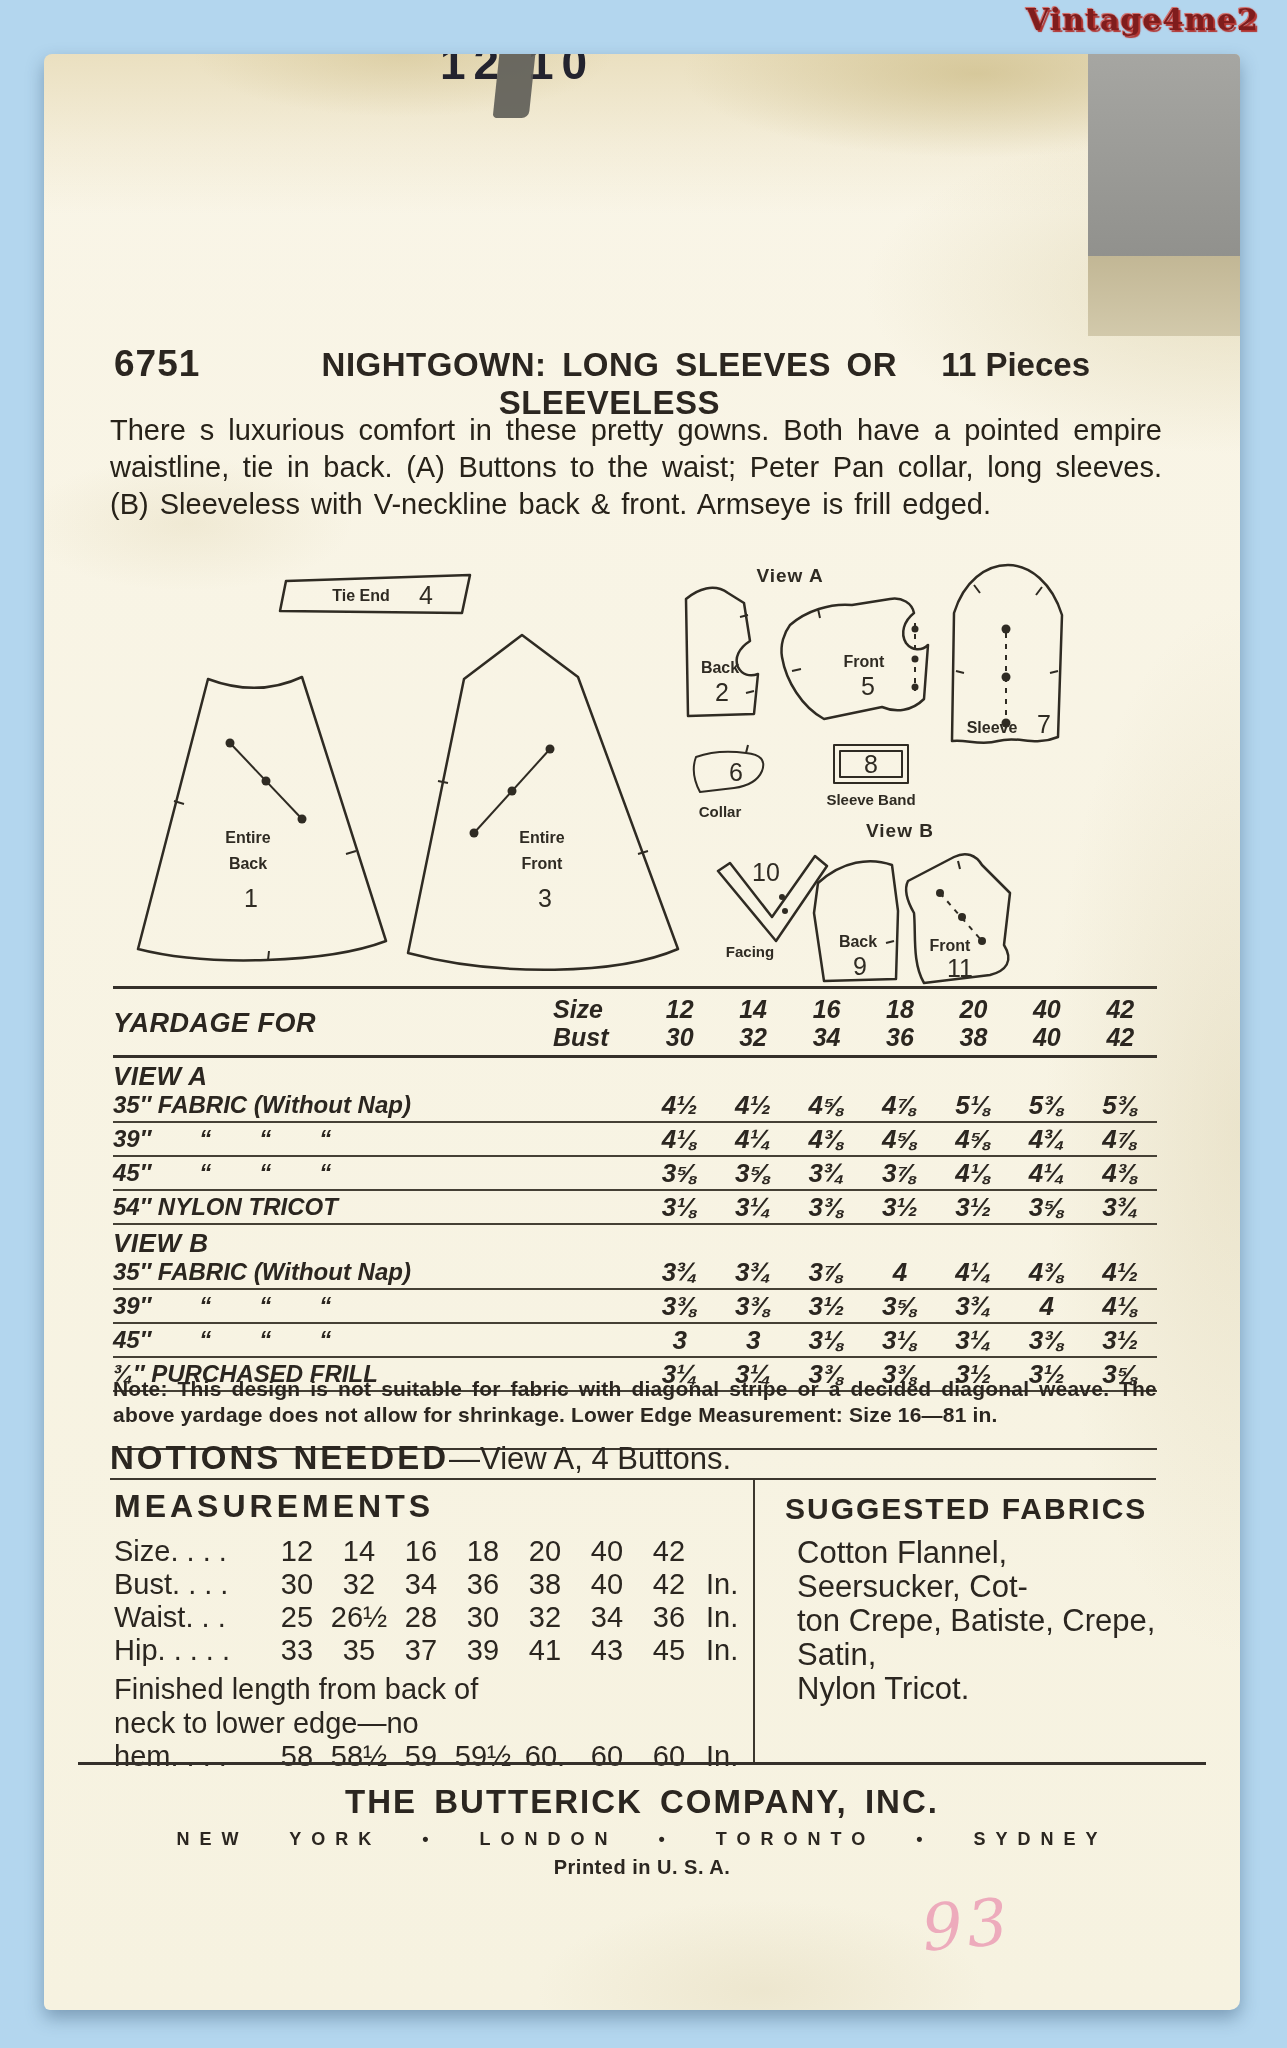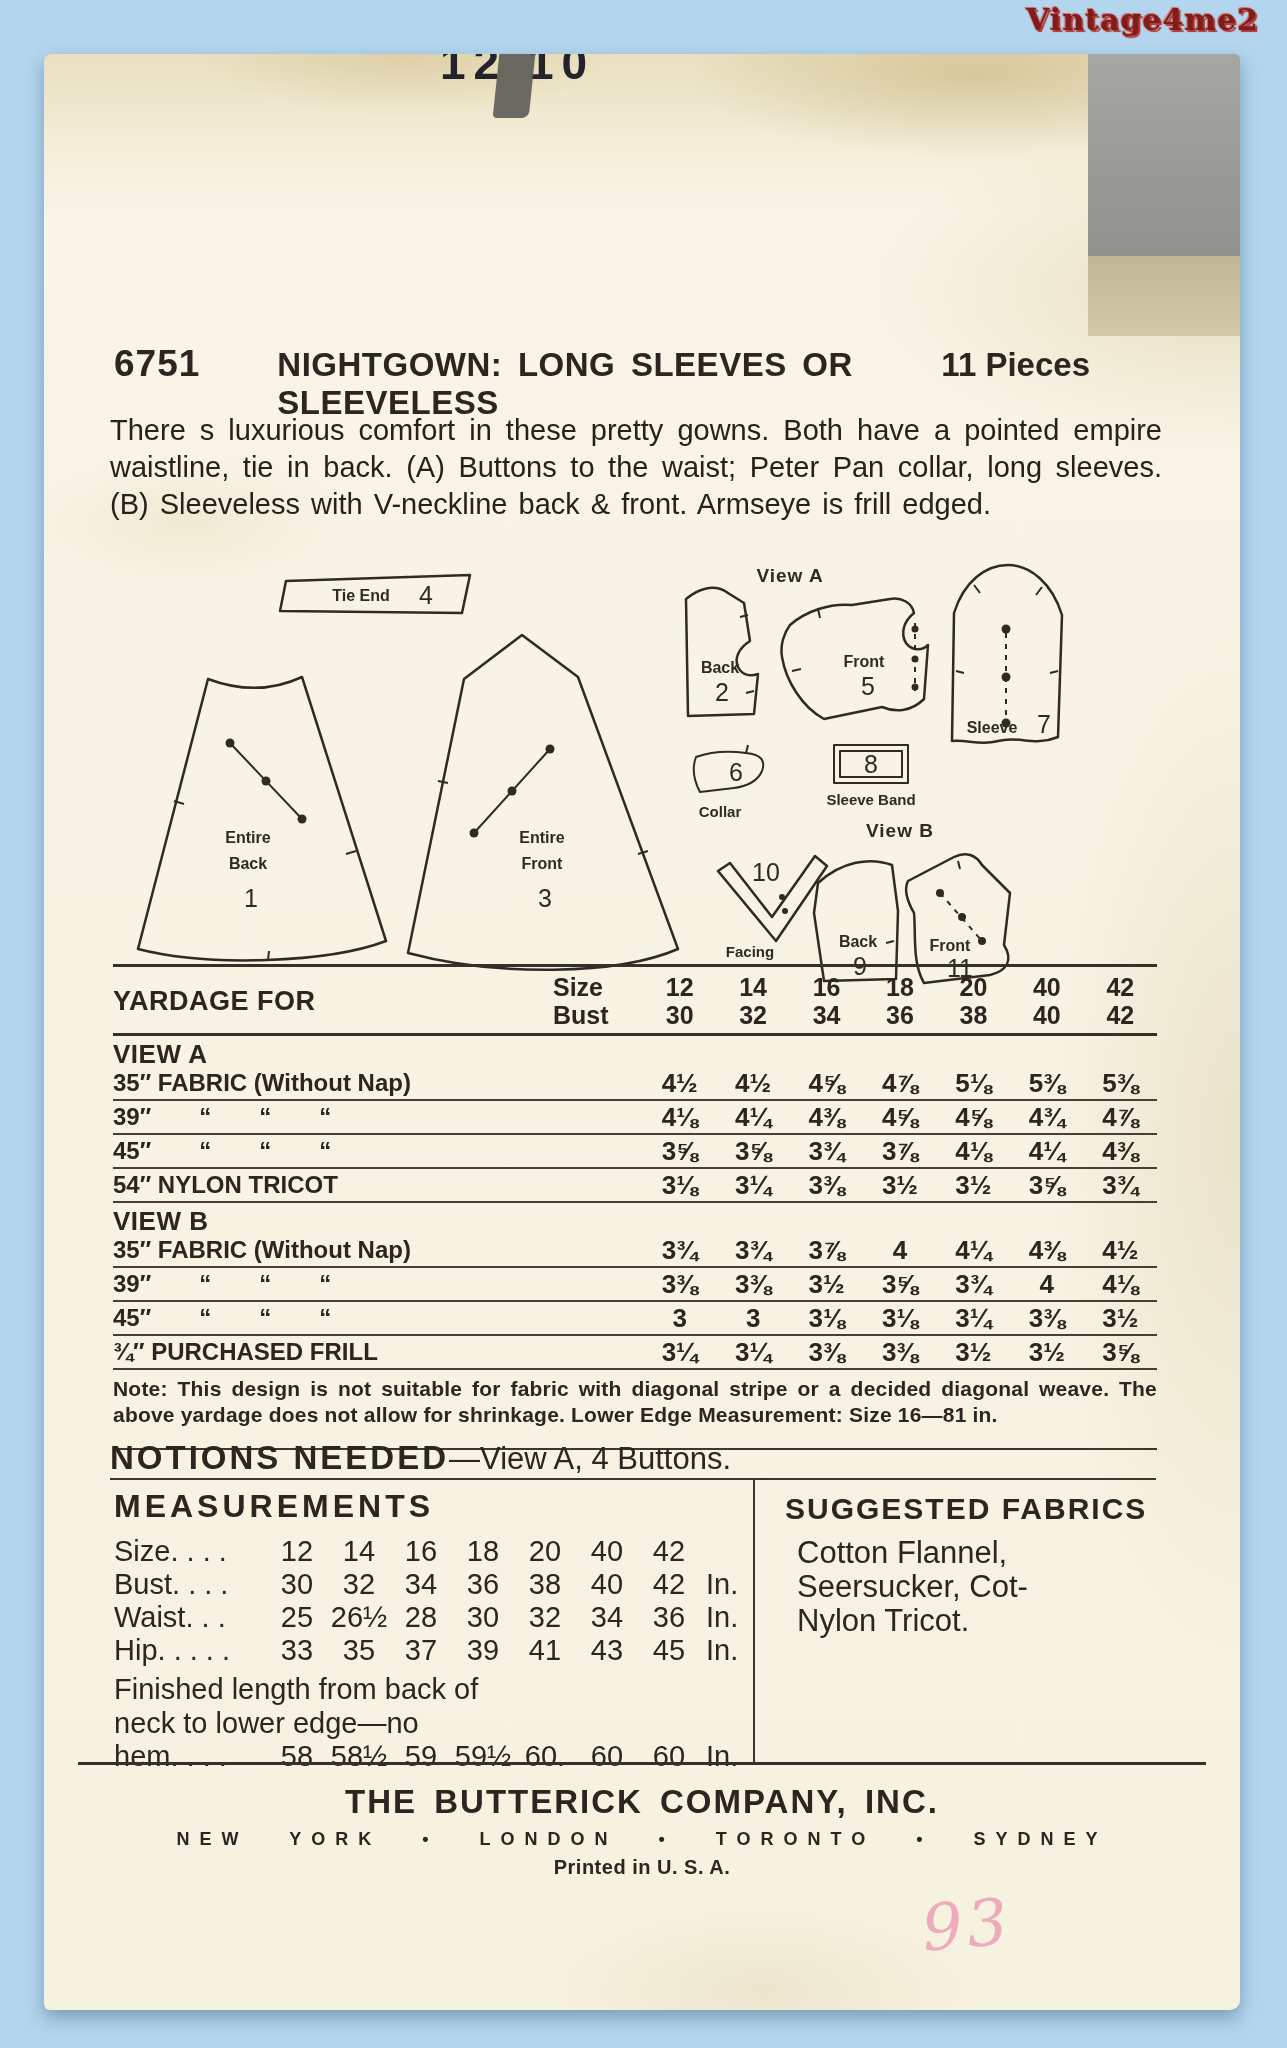--- a/index.html
+++ b/index.html
@@ -33,38 +33,38 @@
   .tan-strip{position:absolute;left:1044px;top:202px;width:152px;height:80px;
     background:linear-gradient(180deg,#c2b795,#d2c9ab);}
   .top-partial{position:absolute;left:396px;top:0;width:160px;height:34px;overflow:hidden;}
   .top-partial span{display:block;margin-top:-18px;font-weight:bold;font-size:46px;
     letter-spacing:8px;color:#23232e;}
   .dark-blob{position:absolute;left:452px;top:0;width:36px;height:64px;background:#5f5e58;
     transform:skewX(-6deg);border-radius:0 0 7px 4px;opacity:.92;}
 
   .header{position:absolute;top:289px;left:70px;right:150px;display:flex;align-items:baseline;}
   .h-num{font-size:37px;font-weight:bold;letter-spacing:1px;}
-  .h-title{font-size:33px;font-weight:bold;letter-spacing:.5px;word-spacing:6px;flex:1;margin-left:77px;}
+  .h-title{font-size:33px;font-weight:bold;letter-spacing:.5px;word-spacing:6px;flex:1;margin-left:77px;text-align:center;}
   .h-pieces{font-size:33px;font-weight:bold;}
 
   .desc{position:absolute;top:358px;left:66px;width:1052px;
     font-size:29px;line-height:37px;text-align:justify;word-spacing:3px;color:#272219;}
 
   svg.diagram{position:absolute;top:497px;left:74px;}
   .pc{fill:none;stroke:#2f2b23;stroke-width:2.5;stroke-linejoin:round;}
   .pc-thin{fill:none;stroke:#2f2b23;stroke-width:2;stroke-linejoin:round;}
   .plabel{font-family:"Liberation Sans",sans-serif;font-size:16px;font-weight:600;fill:#2f2b23;text-anchor:middle;}
   .psmall{font-family:"Liberation Sans",sans-serif;font-size:15px;font-weight:600;fill:#2f2b23;text-anchor:middle;}
   .pnum{font-family:"Liberation Sans",sans-serif;font-size:25px;font-weight:400;fill:#2f2b23;text-anchor:middle;}
   .vlabel{font-family:"Liberation Sans",sans-serif;font-size:19px;font-weight:600;letter-spacing:1px;fill:#2f2b23;text-anchor:middle;}
   .dotline{stroke:#2f2b23;stroke-width:2;}
   .dashline{stroke:#2f2b23;stroke-width:2;stroke-dasharray:5 6;}
   .dot{fill:#2f2b23;}
 
-  .ytable{position:absolute;top:910px;left:69px;width:1044px;border-top:3px solid #35302a;}
+  .ytable{position:absolute;top:932px;left:69px;width:1044px;border-top:3px solid #35302a;font-style:italic;}
   .yt-headgrid{display:grid;grid-template-columns:440px 90px repeat(7,1fr);
     align-items:center;padding:6px 0 4px 0;border-bottom:3px solid #35302a;}
   .yt-title{font-size:27px;font-weight:bold;letter-spacing:.5px;}
   .yt-stack{display:flex;flex-direction:column;line-height:28px;font-size:25px;font-weight:bold;}
   .yt-stack.num{align-items:center;}
   .yt-viewhead{font-size:26px;font-weight:bold;letter-spacing:.5px;padding:3px 0 1px 0;height:27px;}
   .yt-row{display:grid;grid-template-columns:530px repeat(7,1fr);align-items:center;
     border-bottom:2px solid #454035;height:32px;}
   .yt-label{font-size:24px;font-weight:bold;white-space:pre;}
   .yt-val{font-size:26px;font-weight:bold;text-align:center;}
@@ -417,20 +417,21 @@
           <span class="mv">59½</span>
           <span class="mv">60.</span>
           <span class="mv">60</span>
           <span class="mv">60</span>
         <span class="mu">In.</span>
       </div>
     </div>
     <div class="m-right">
       <div class="sf-heading">SUGGESTED FABRICS</div>
       <div class="sf-line">Cotton Flannel, Seersucker, Cot-</div>
+      <div class="sf-line">ton Crepe, Batiste, Crepe, Satin,</div>
       <div class="sf-line">Nylon Tricot.</div>
     </div>
   </div>
 
   <div class="footer">
     <div class="f-company">THE BUTTERICK COMPANY, INC.</div>
     <div class="f-cities">NEW YORK • LONDON • TORONTO • SYDNEY</div>
     <div class="f-printed">Printed in U. S. A.</div>
   </div>
 

